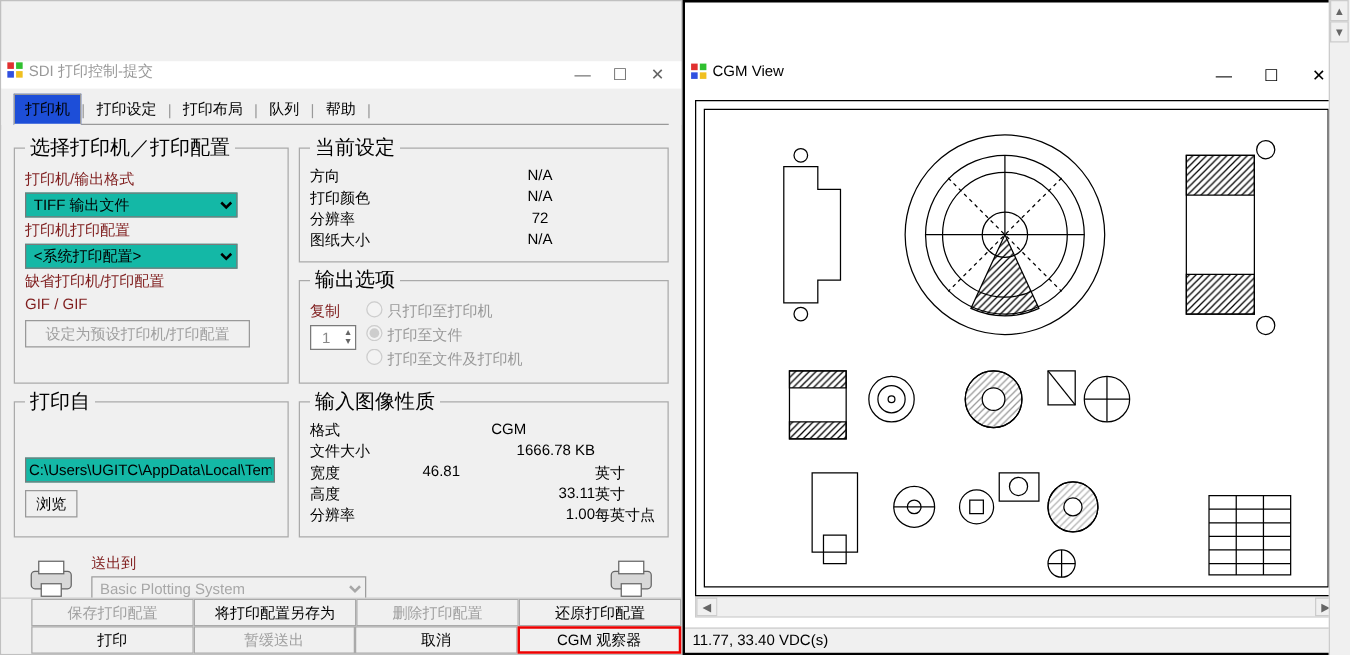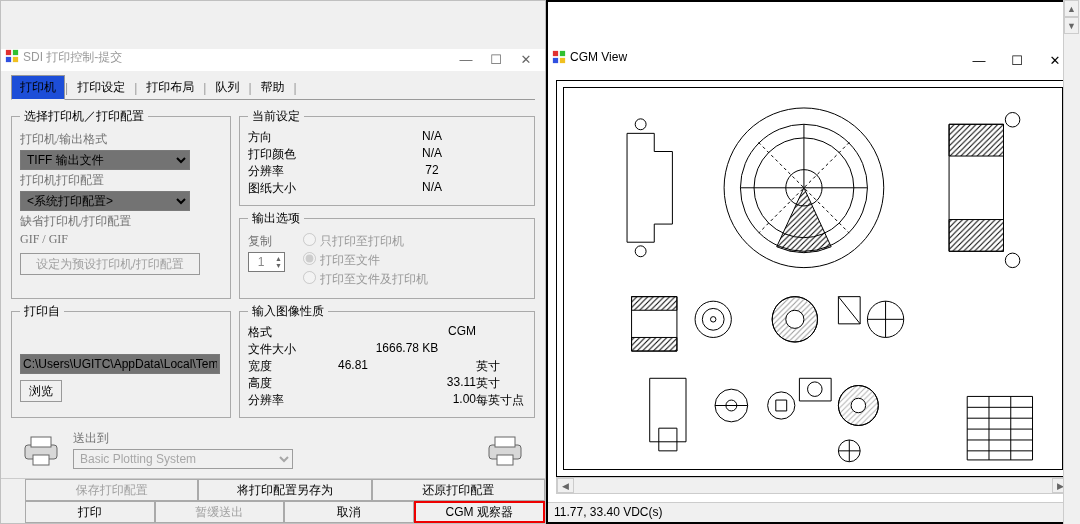--- a/index.html
+++ b/index.html
@@ -23,23 +23,23 @@
 .tabs { display: flex; align-items: center; padding: 4px 6px 0 10px; background: #f0f0f0; }
 .tab { padding: 3px 8px; border: 1px solid transparent; cursor: pointer; color: #000; }
 .tab.active { border: 1px solid #999; border-bottom: 1px solid #f0f0f0; background: #1d4ed8; position: relative; z-index: 2; }
 .tab-sep { color: #999; margin: 0 0; }
 .tabs-underline { height:1px; background:#999; margin:-1px 10px 4px 10px; }
 
 
 .content { flex: 1; padding: 4px 10px; overflow: hidden; background:#f0f0f0; }
 .row { display: flex; gap: 8px; }
 fieldset { border: 1px solid #aaa; padding: 4px 8px 8px 8px; margin-bottom: 4px; background: #f0f0f0; }
-legend { padding: 0 4px; font-size: 12px; color: #000; }
-.lbl { display: block; margin: 2px 0; color: #737373; font-family: Liberation Serif, serif; }
-select, input[type=text] { font-size: 12px; padding: 1px 2px; border: 1px solid #7a7a7a; background: #737373; height: 20px; }
+legend { padding: 0 4px; font-size: 16px; color: #000; }
+.lbl { display: block; margin: 2px 0; color: #7f1d1d; }
+select, input[type=text] { font-size: 12px; padding: 1px 2px; border: 1px solid #7a7a7a; background: #14b8a6; height: 20px; }
 select:disabled, input:disabled { color: #888; background: #f0f0f0; }
 .btn { font-size: 12px; padding: 2px 8px; border: 1px solid #999; background: #f0f0f0; cursor: pointer; height: 22px;}
 .btn:disabled { color: #a0a0a0; }
 .kv { display: flex; }
 .kv .k { width: 90px; }
 .kv .v { flex:1; text-align: center; }
 .kv .u { width: 50px; text-align: left; }
 
 
 .radio-row { display: flex; align-items: flex-start; gap: 4px; margin: 2px 0; color:#999;}
@@ -151,21 +151,21 @@
                 <span class="v">72</span>
               </div>
             <div class="kv">
                 <span class="k">图纸大小</span>
                 <span class="v">N/A</span>
               </div>
           </fieldset>
 
           <fieldset>
             <legend>输出选项</legend>
-            <div style="display:flex; gap:18px; align-items:flex-start;">
+            <div style="display:flex; gap:8px; align-items:flex-start;">
               <div>
                 <span class="lbl">复制</span>
                 <span class="spinner">
                   <span class="val">1</span>
                   <span class="arrows">
                       <span>▲</span>
                       <span>▼</span>
                     </span>
                 </span>
               </div>
@@ -196,26 +196,26 @@
           <input type="text" style="width: 200px;" value="C:\Users\UGITC\AppData\Local\Temp\">
           <div style="margin-top:6px">
             <button class="btn">浏览</button>
           </div>
         </fieldset>
 
         <fieldset style="flex:1">
           <legend>输入图像性质</legend>
           <div class="kv">
               <span class="k">格式</span>
-              <span class="v" style="text-align:right">CGM</span>
+              <span class="v" style="text-align:center">CGM</span>
               <span class="u"></span>
             </div>
           <div class="kv">
               <span class="k">文件大小</span>
-              <span class="v" style="text-align:center">1666.78 KB</span>
+              <span class="v" style="text-align:right">1666.78 KB</span>
               <span class="u"></span>
             </div>
           <div class="kv">
               <span class="k">宽度</span>
               <span class="v" style="text-align:left">46.81</span>
               <span class="u">英寸</span>
             </div>
           <div class="kv">
               <span class="k">高度</span>
               <span class="v" style="text-align:right">33.11</span>
@@ -250,20 +250,21 @@
               <rect x="12" y="24" width="16" height="10" fill="#fff" stroke="#666"></rect>
             </svg>
         </span>
       </div>
     </div>
 
     <div class="bottom-bar">
       <div class="btn-row">
         <div class="bbtn dis">保存打印配置</div>
         <div class="bbtn">将打印配置另存为</div>
+        <div class="bbtn dis">删除打印配置</div>
         <div class="bbtn">还原打印配置</div>
       </div>
       <div class="btn-row">
         <div class="bbtn">打印</div>
         <div class="bbtn dis">暂缓送出</div>
         <div class="bbtn">取消</div>
         <div class="bbtn hl">CGM 观察器</div>
       </div>
     </div>
   </div>

